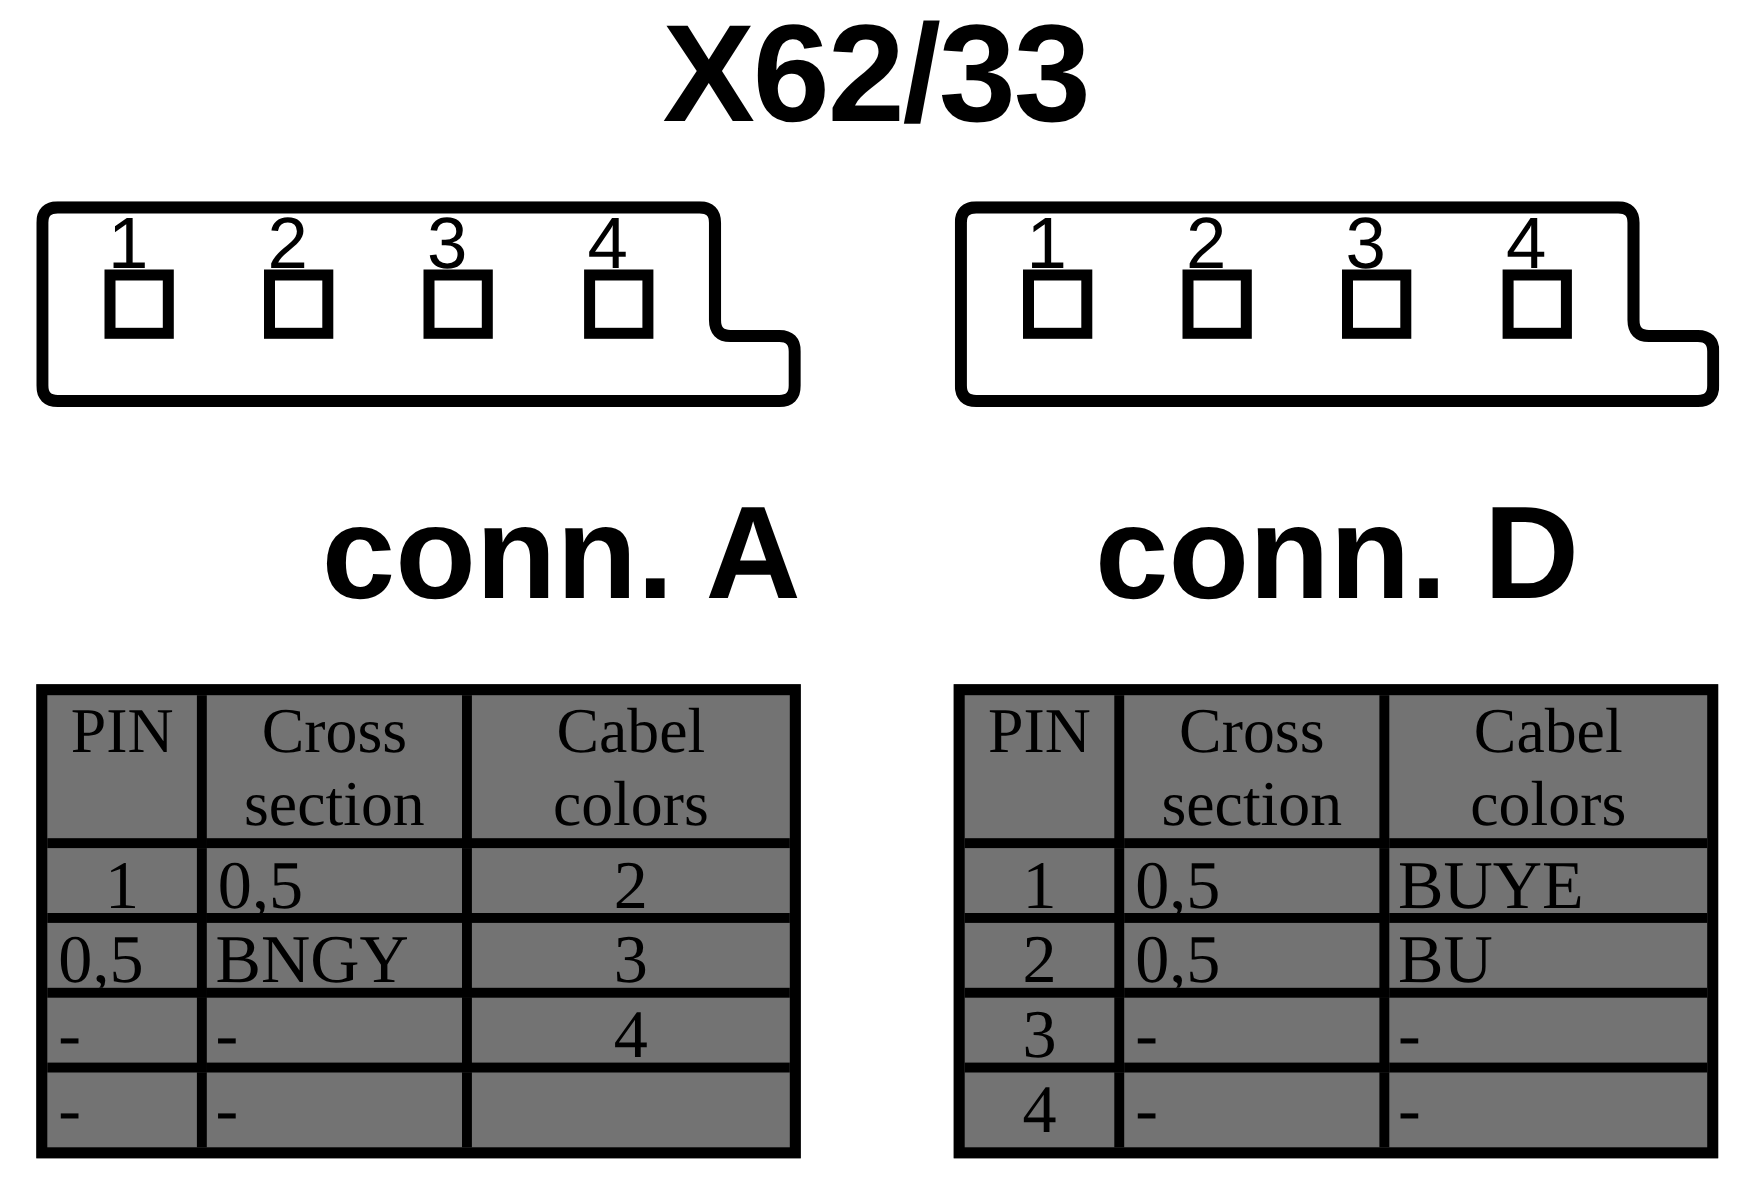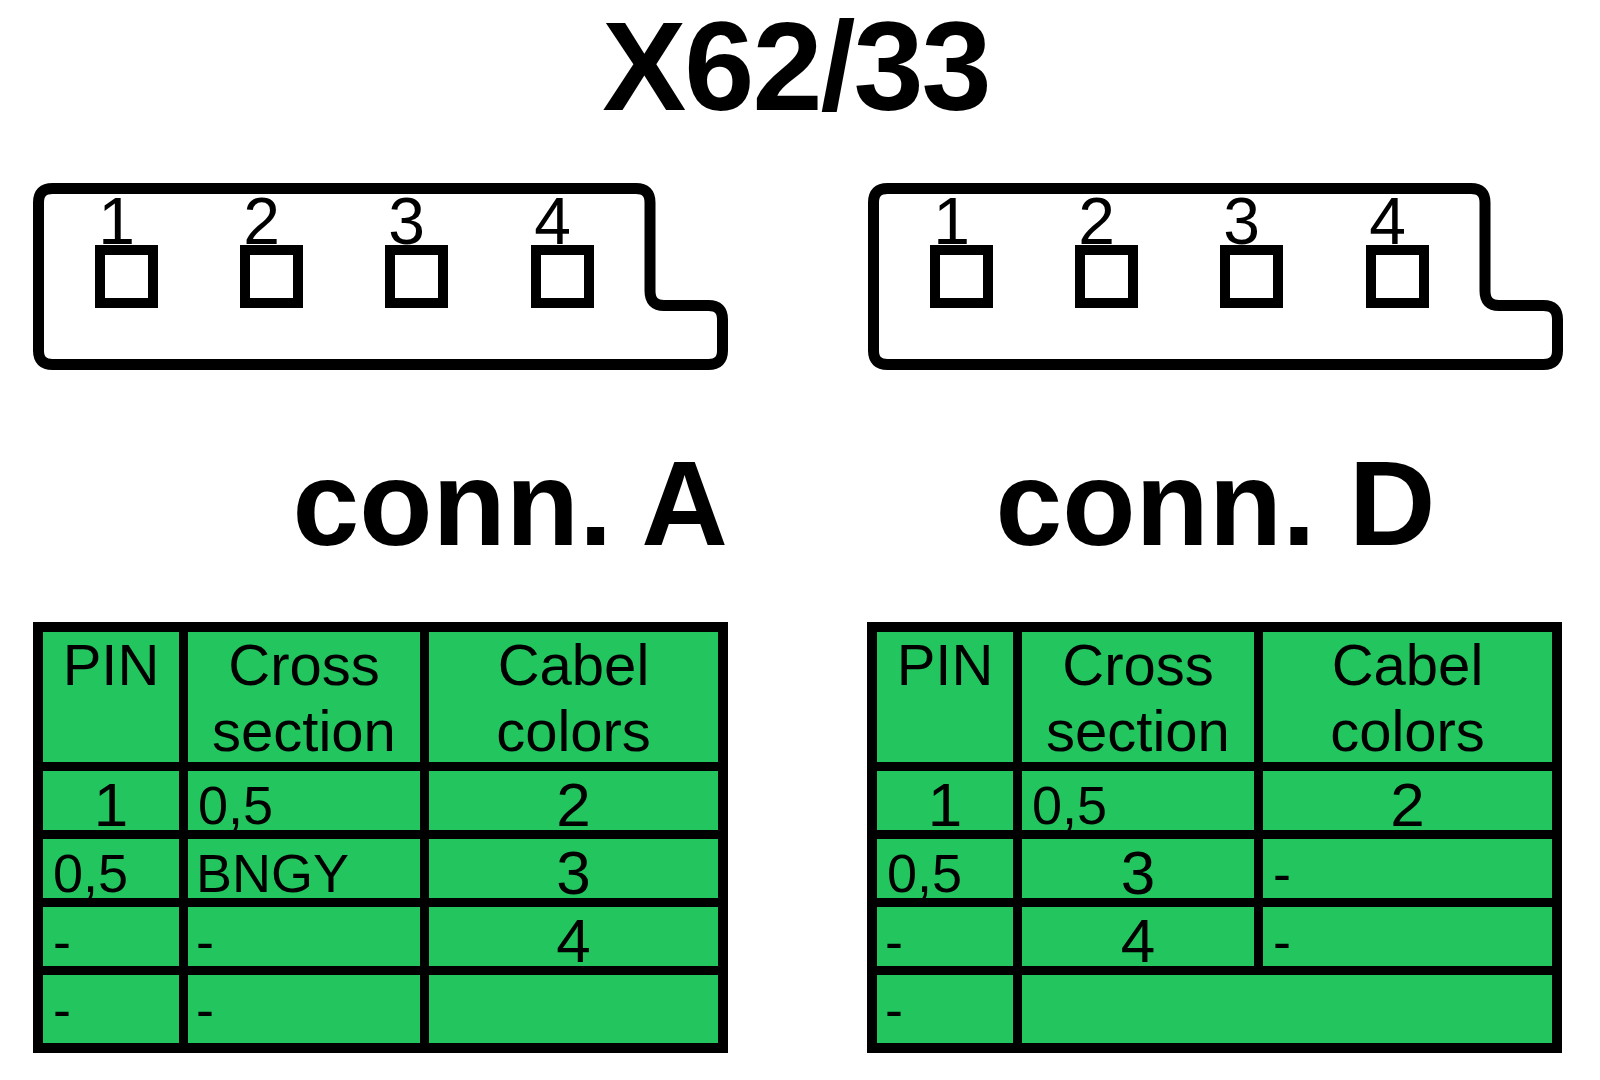--- a/index.html
+++ b/index.html
@@ -43,40 +43,41 @@
     text-align:center; font-size:120px; font-weight:bold;
     line-height:120px;
   }
   #label-a { left:33px;text-align:right; }
   #label-d { left:868px;text-align:center; }
 
   
   .pin-table {
     position:absolute; top:622px;
     width:675px; height:411px;
-    border:10px solid #000; background:#22c55e;
+    border:10px solid #000; background:#737373;
     display:grid;
     grid-template-columns:145px 241px 1fr;
     grid-template-rows:139px 68px 68px 68px 68px;
+    font-family:Liberation Serif, serif;
   }
   #table-a { left:33px; }
   #table-d { left:867px; }
 
   .cell { border-right:9px solid #000; border-bottom:9px solid #000; overflow:hidden; }
   .cell:nth-child(3n)   { border-right:none; }
   .cell:nth-child(n+13) { border-bottom:none; }
 
   .cell.head {
     text-align:center; font-size:58px; line-height:66px; padding-top:0;
   }
   .cell.num  {
     text-align:center; font-size:62px; line-height:64px; padding-top:2px;
   }
   .cell.val  {
-    text-align:left; font-size:54px; line-height:64px;
+    text-align:left; font-size:62px; line-height:64px;
     padding:2px 0 0 8px;
   }
   .cell.cs { padding-left:10px; }
 </style>
 </head>
 <body>
 
 <div class="page-title">X62/33</div>
 
 <div class="connector" id="connector-a">
@@ -131,23 +132,25 @@
   <div class="cell val">-</div>
 </div>
 
 <div class="pin-table" id="table-d">
   <div class="cell head">PIN</div>
   <div class="cell head">Cross section</div>
   <div class="cell head">Cabel colors</div>
 
   <div class="cell num">1</div>
   <div class="cell val cs">0,5</div>
+  <div class="cell val">BUYE</div>
 
   <div class="cell num">2</div>
   <div class="cell val cs">0,5</div>
+  <div class="cell val">BU</div>
 
   <div class="cell num">3</div>
   <div class="cell val cs">-</div>
   <div class="cell val">-</div>
 
   <div class="cell num">4</div>
   <div class="cell val cs">-</div>
   <div class="cell val">-</div>
 </div>
 

